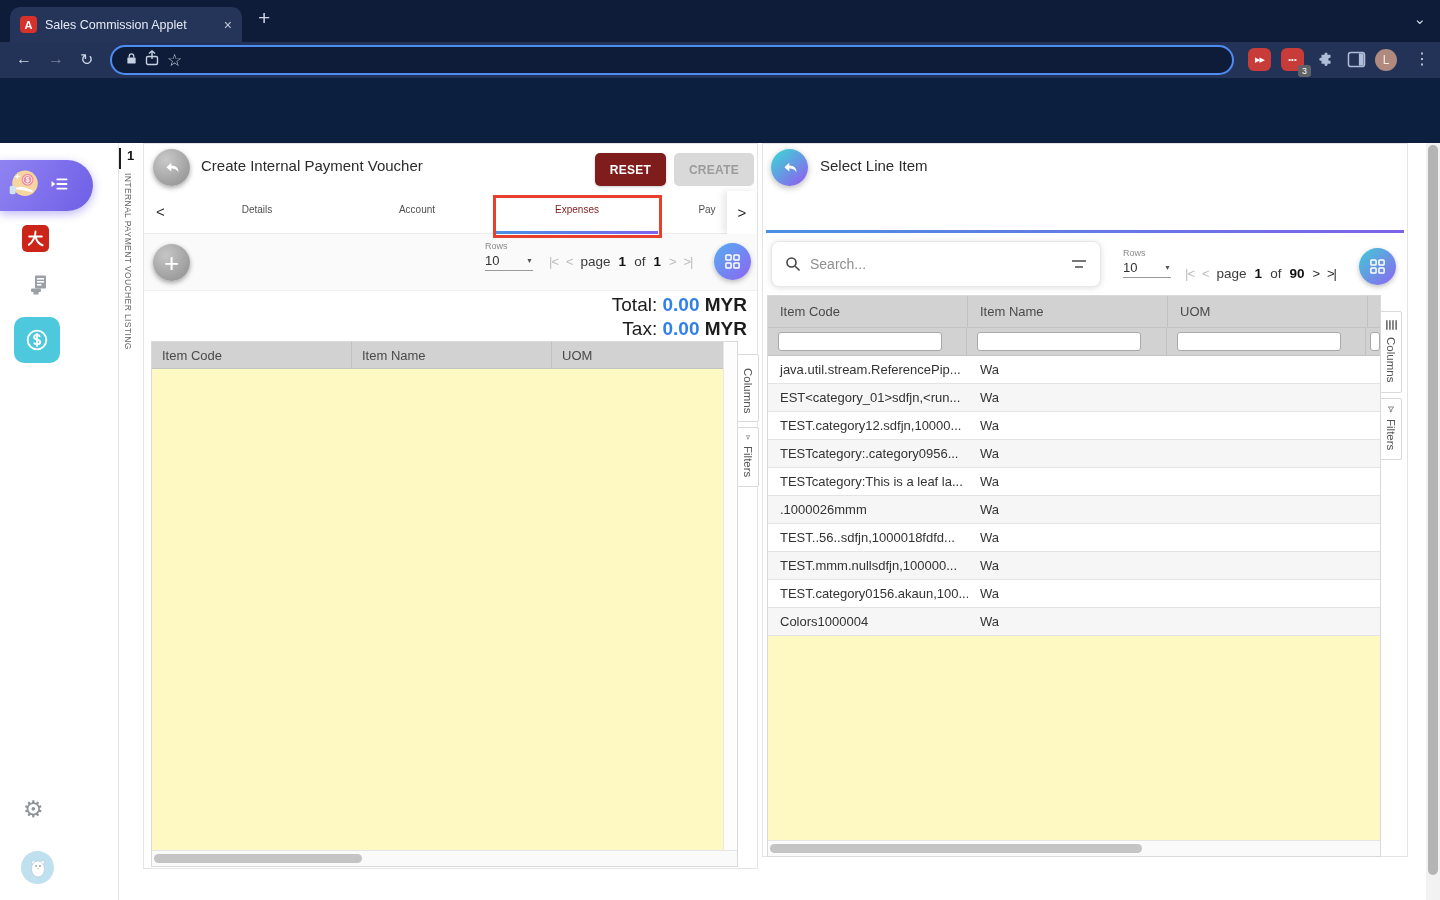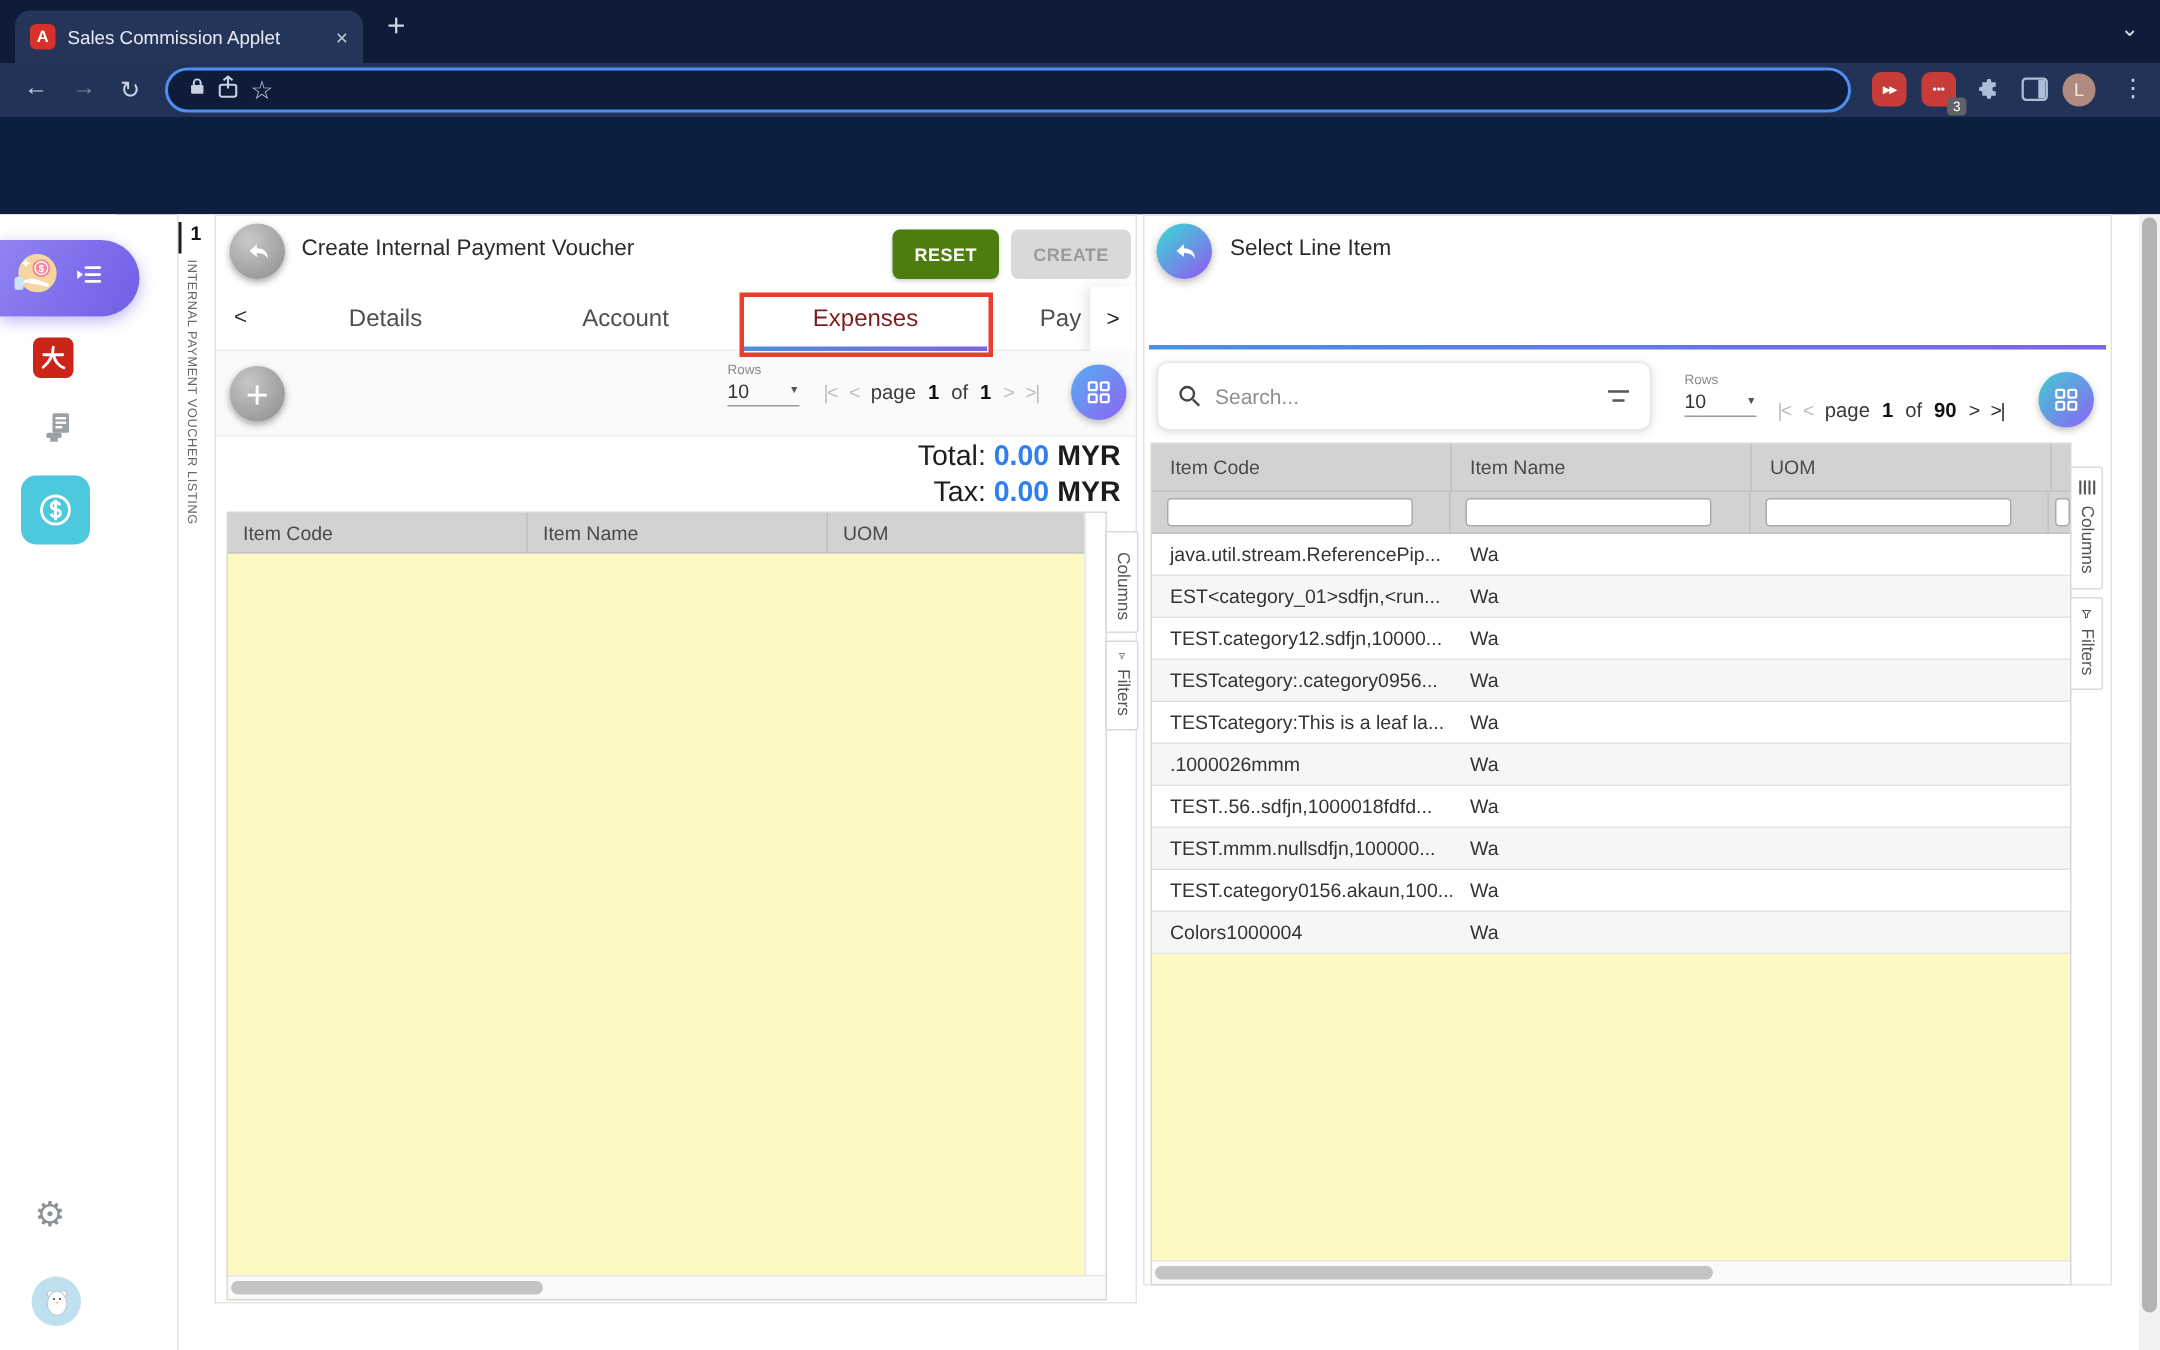--- a/index.html
+++ b/index.html
@@ -53,25 +53,25 @@
   .vtab-num { position:absolute; left:8px; top:5px; font-size:13px; font-weight:700; color:#141414; }
   .vtab-label { position:absolute; left:4px; top:30px; writing-mode:vertical-rl; font-size:8.5px; color:#666; letter-spacing:.4px; white-space:nowrap; }
 
   .panel { position:absolute; background:#fff; border:1px solid #e4e4e4; }
 
   
   .left-panel { left:143px; top:0; width:615px; height:726px; }
   .back-gray { position:absolute; left:9px; top:5px; width:37px; height:37px; border-radius:50%; background:radial-gradient(circle at 35% 30%, #c9c9c9, #8c8c8c); box-shadow:0 2px 5px rgba(0,0,0,.35); display:flex; align-items:center; justify-content:center; }
   .p-title { position:absolute; left:57px; top:13px; font-size:15px; color:#2b2b2b; }
   .btn { position:absolute; display:flex; align-items:center; justify-content:center; border-radius:5px; font-size:12px; font-weight:700; letter-spacing:.3px; }
-  .btn-reset { left:451px; top:9px; width:71px; height:33px; background:#4d7c0f; color:#fff; box-shadow:0 1px 3px rgba(0,0,0,.2); }
+  .btn-reset { left:451px; top:9px; width:71px; height:33px; background:#7f1d1d; color:#fff; box-shadow:0 1px 3px rgba(0,0,0,.2); }
   .btn-create { left:530px; top:9px; width:80px; height:33px; background:#d9d9d9; color:#9b9b9b; }
 
   .lp-tabs { position:absolute; left:0; top:47px; width:613px; height:43px; border-bottom:1px solid #ececec; }
-  .tab-lbl { position:absolute; top:13px; width:120px; text-align:center; font-size:16px; color:#4f4f4f; }
+  .tab-lbl { position:absolute; top:13px; width:120px; text-align:center; font-size:10px; color:#4f4f4f; }
   .tab-lbl.active { color:#7f1d1d; }
   .tab-chev { position:absolute; top:12px; font-size:15px; color:#2e2e2e; }
   .lp-underline { position:absolute; left:352px; top:40px; width:162px; height:3px; background:linear-gradient(90deg,#4a90e2,#7e63ea); }
   .tab-next-box { position:absolute; right:0; top:0; width:30px; height:43px; background:#fff; box-shadow:-4px 0 7px rgba(0,0,0,.09); display:flex; align-items:center; justify-content:center; font-size:15px; color:#222; }
   .annot-red { position:absolute; left:349px; top:51px; width:169px; height:43px; border:3px solid #e8402c; z-index:5; pointer-events:none; }
 
   .lp-toolbar { position:absolute; left:0; top:90px; width:613px; height:57px; background:#fafafa; border-bottom:1px solid #f0f0f0; }
   .btn-plus { position:absolute; left:9px; top:10px; width:37px; height:37px; border-radius:50%; background:radial-gradient(circle at 35% 30%, #c6c6c6, #8c8c8c); box-shadow:0 2px 5px rgba(0,0,0,.35); color:#fff; font-size:26px; font-weight:300; display:flex; align-items:center; justify-content:center; line-height:0; }
   .rows-widget { position:absolute; width:52px; }
   .rows-cap { font-size:9px; color:#8a8a8a; }

